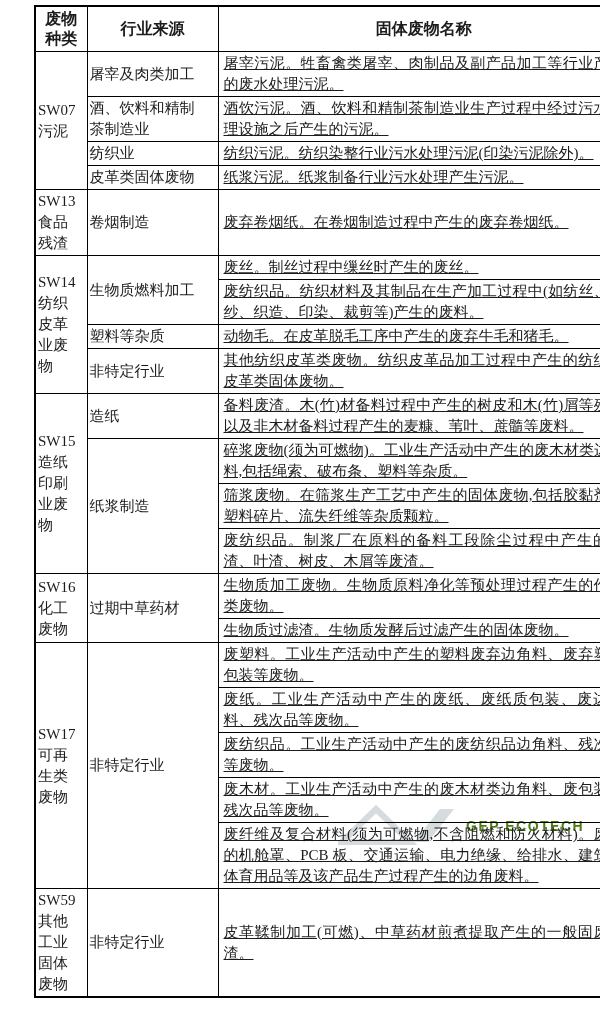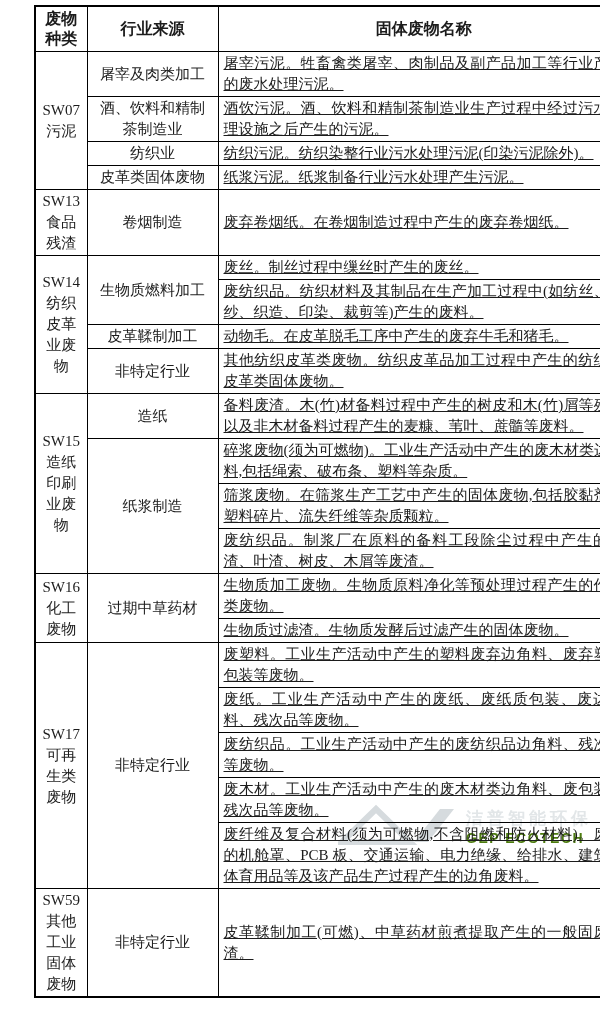--- a/index.html
+++ b/index.html
@@ -53,47 +53,46 @@
   .waste-table { border:2px solid #000000;margin-left:32px; }
 
   .waste-table th {
     font-size:16px; font-weight:bold;
     line-height:20px; text-align:center;
     padding:2px 2px;
     white-space:pre-line;
   }
   .waste-table td.cls {
     font-size:15px; line-height:21px;
-    text-align:center; white-space:pre-line;
+    text-align:left; white-space:pre-line;
     padding:1px 2px;
   }
   .waste-table td.ind {
     font-size:15px; line-height:21px;
-    text-align:center; white-space:pre-line;
+    white-space:pre-line;
     padding:1px 2px;
   }
   .waste-table td.name {
     font-size:15px; line-height:21px;
     text-align:justify;
     padding:1px 5px;
     text-decoration:underline;
   }
 </style>
 </head>
 <body>
 
 <div class="page">
 
   <div class="watermark">
     <svg class="wm-logo" width="122" height="44" viewBox="0 0 122 44">
       <path d="M4 38 L38 5 L72 38 Z" fill="none" stroke="#d6dbde" stroke-width="6"></path>
       <polygon points="76,38 102,5 116,5 90,38" fill="#d6dbde"></polygon>
     </svg>
     <div class="wm-text">
-      <div class="wm-cn">洁普智能环保</div>
       <div class="wm-en">GEP ECOTECH</div>
     </div>
   </div>
 
   <table class="waste-table">
     <colgroup>
         <col class="c1">
         <col class="c2">
         <col class="c3">
       </colgroup>
@@ -138,21 +137,21 @@
 皮革
 业废
 物</td>
           <td class="ind" rowspan="2">生物质燃料加工</td>
           <td class="name">废丝。制丝过程中缫丝时产生的废丝。</td>
         </tr>
         <tr>
           <td class="name">废纺织品。纺织材料及其制品在生产加工过程中(如纺丝、纺纱、织造、印染、裁剪等)产生的废料。</td>
         </tr>
         <tr>
-          <td class="ind" rowspan="1">皮革鞣制加工</td>
+          <td class="ind" rowspan="1">塑料等杂质</td>
           <td class="name">动物毛。在皮革脱毛工序中产生的废弃牛毛和猪毛。</td>
         </tr>
         <tr>
           <td class="ind" rowspan="1">非特定行业</td>
           <td class="name">其他纺织皮革类废物。纺织皮革品加工过程中产生的纺织、皮革类固体废物。</td>
         </tr>
         <tr>
           <td class="cls" rowspan="4">SW15
 造纸
 印刷

